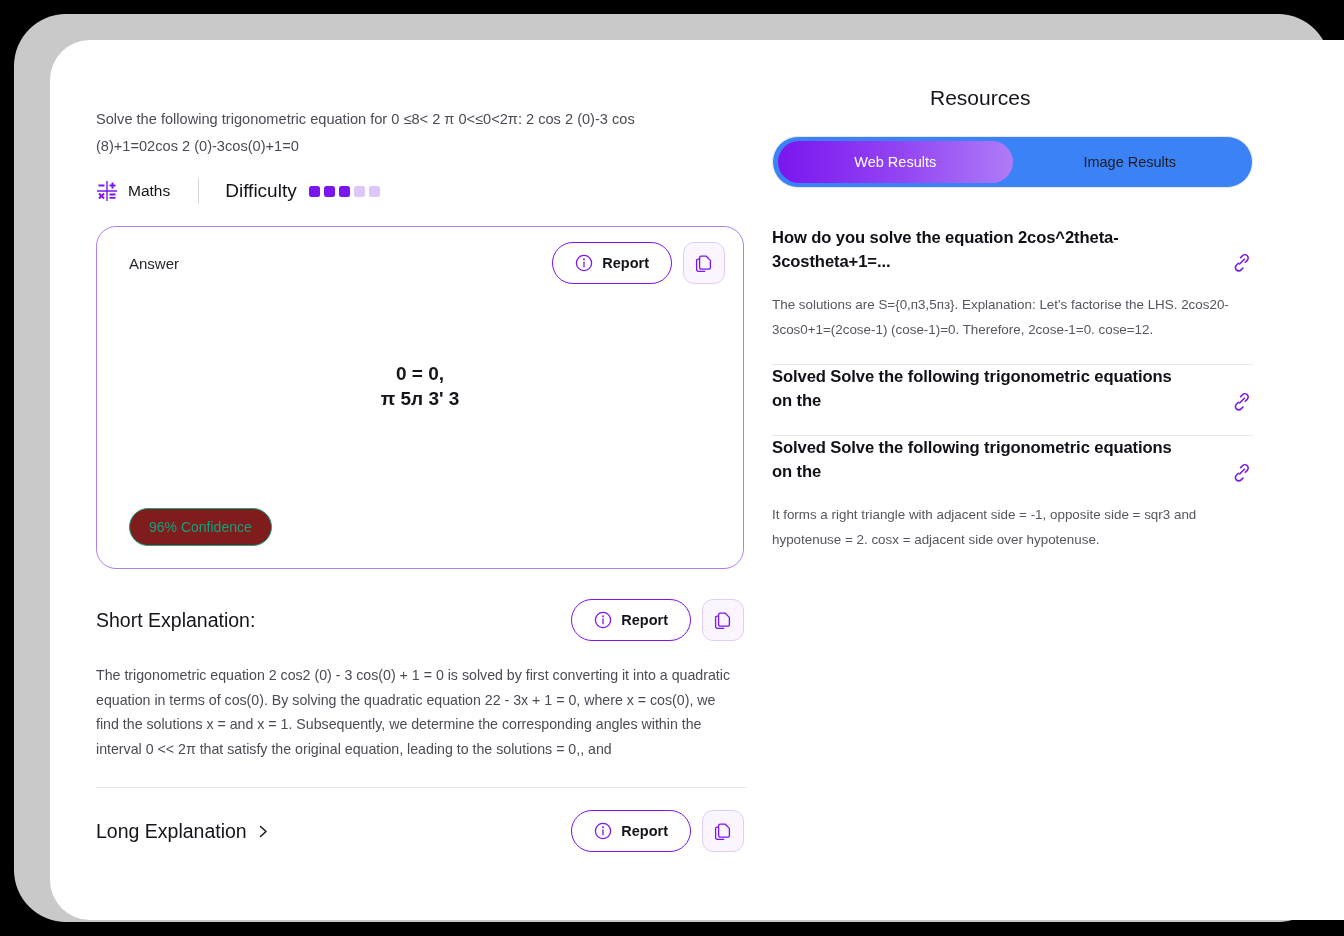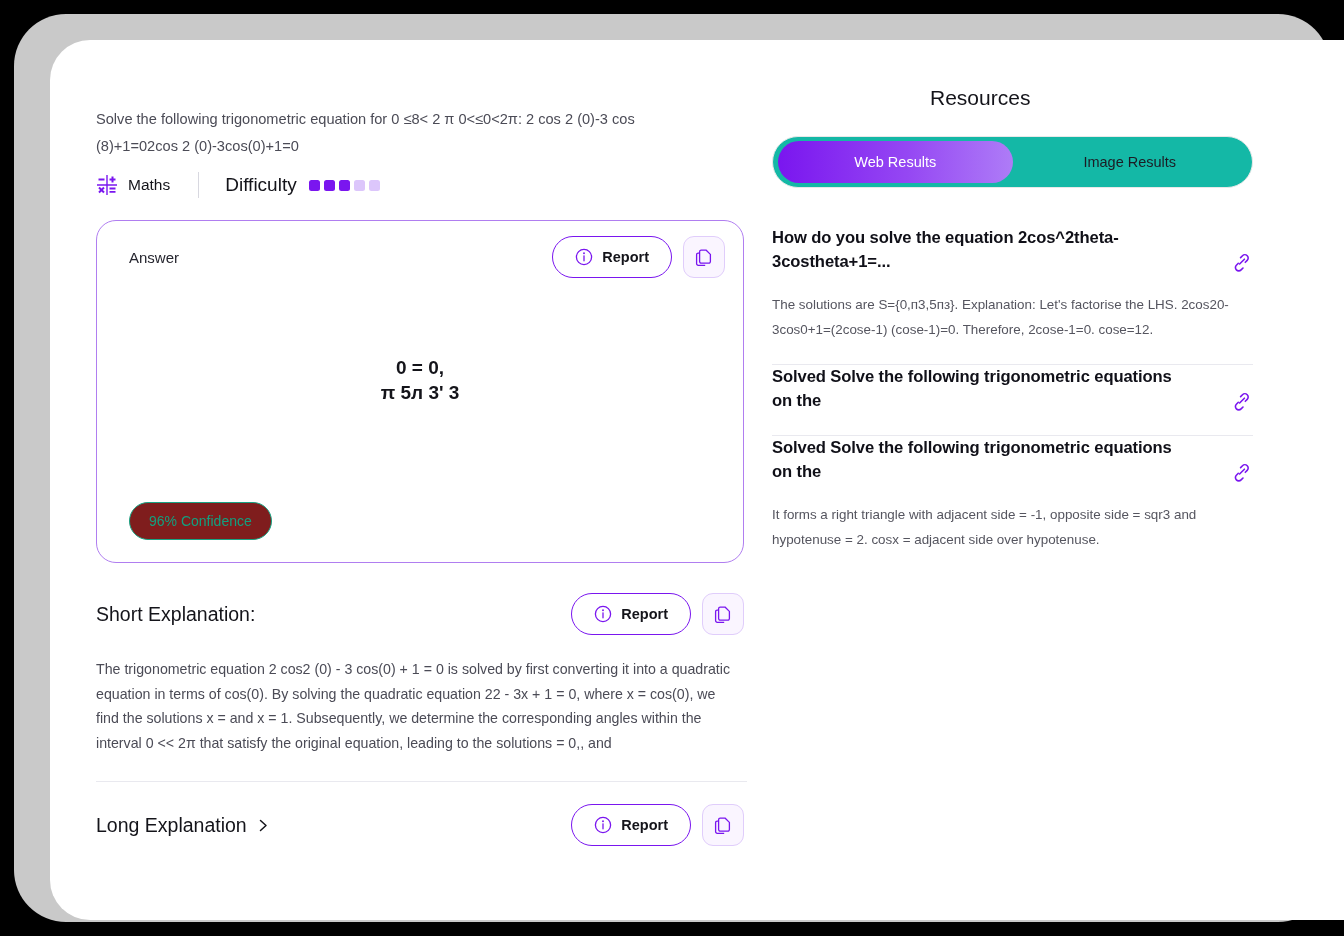--- a/index.html
+++ b/index.html
@@ -44,21 +44,21 @@
   }
   #question-text {
     margin-top: 20px;
     width: 578px;
     font-size: 14.6px;
     line-height: 27px;
     color: #4b4b56;
   }
   
   #meta-row {
-    margin-top: 12px;
+    margin-top: 18px;
     display: flex;
     align-items: center;
     height: 26px;
   }
   #subject-chip { display: flex; align-items: center; gap: 10px; }
   #maths-icon { width: 22px; height: 22px; display: block; }
   #subject-label { font-size: 15.5px; color: #14141a; }
   #meta-divider {
     width: 1px; height: 26px; background: #d8d8e0; margin: 0 26px 0 28px;
   }
@@ -164,21 +164,21 @@
   }
   #resources-title {
     text-align: left;
     margin-left: 168px;
     font-size: 21px;
     color: #14141a;
   }
   #tabs {
     margin: 26px 0 0 10px;
     width: 481px; height: 52px;
-    background: #14b8a6;
+    background: #3b82f6;
     border: 1px solid #e8e8e8;
     border-radius: 26px;
     display: flex; align-items: center;
     padding: 5px;
   }
   .tab {
     flex: 1; height: 42px;
     display: flex; align-items: center; justify-content: center;
     border-radius: 21px;
     font-size: 14.5px;

